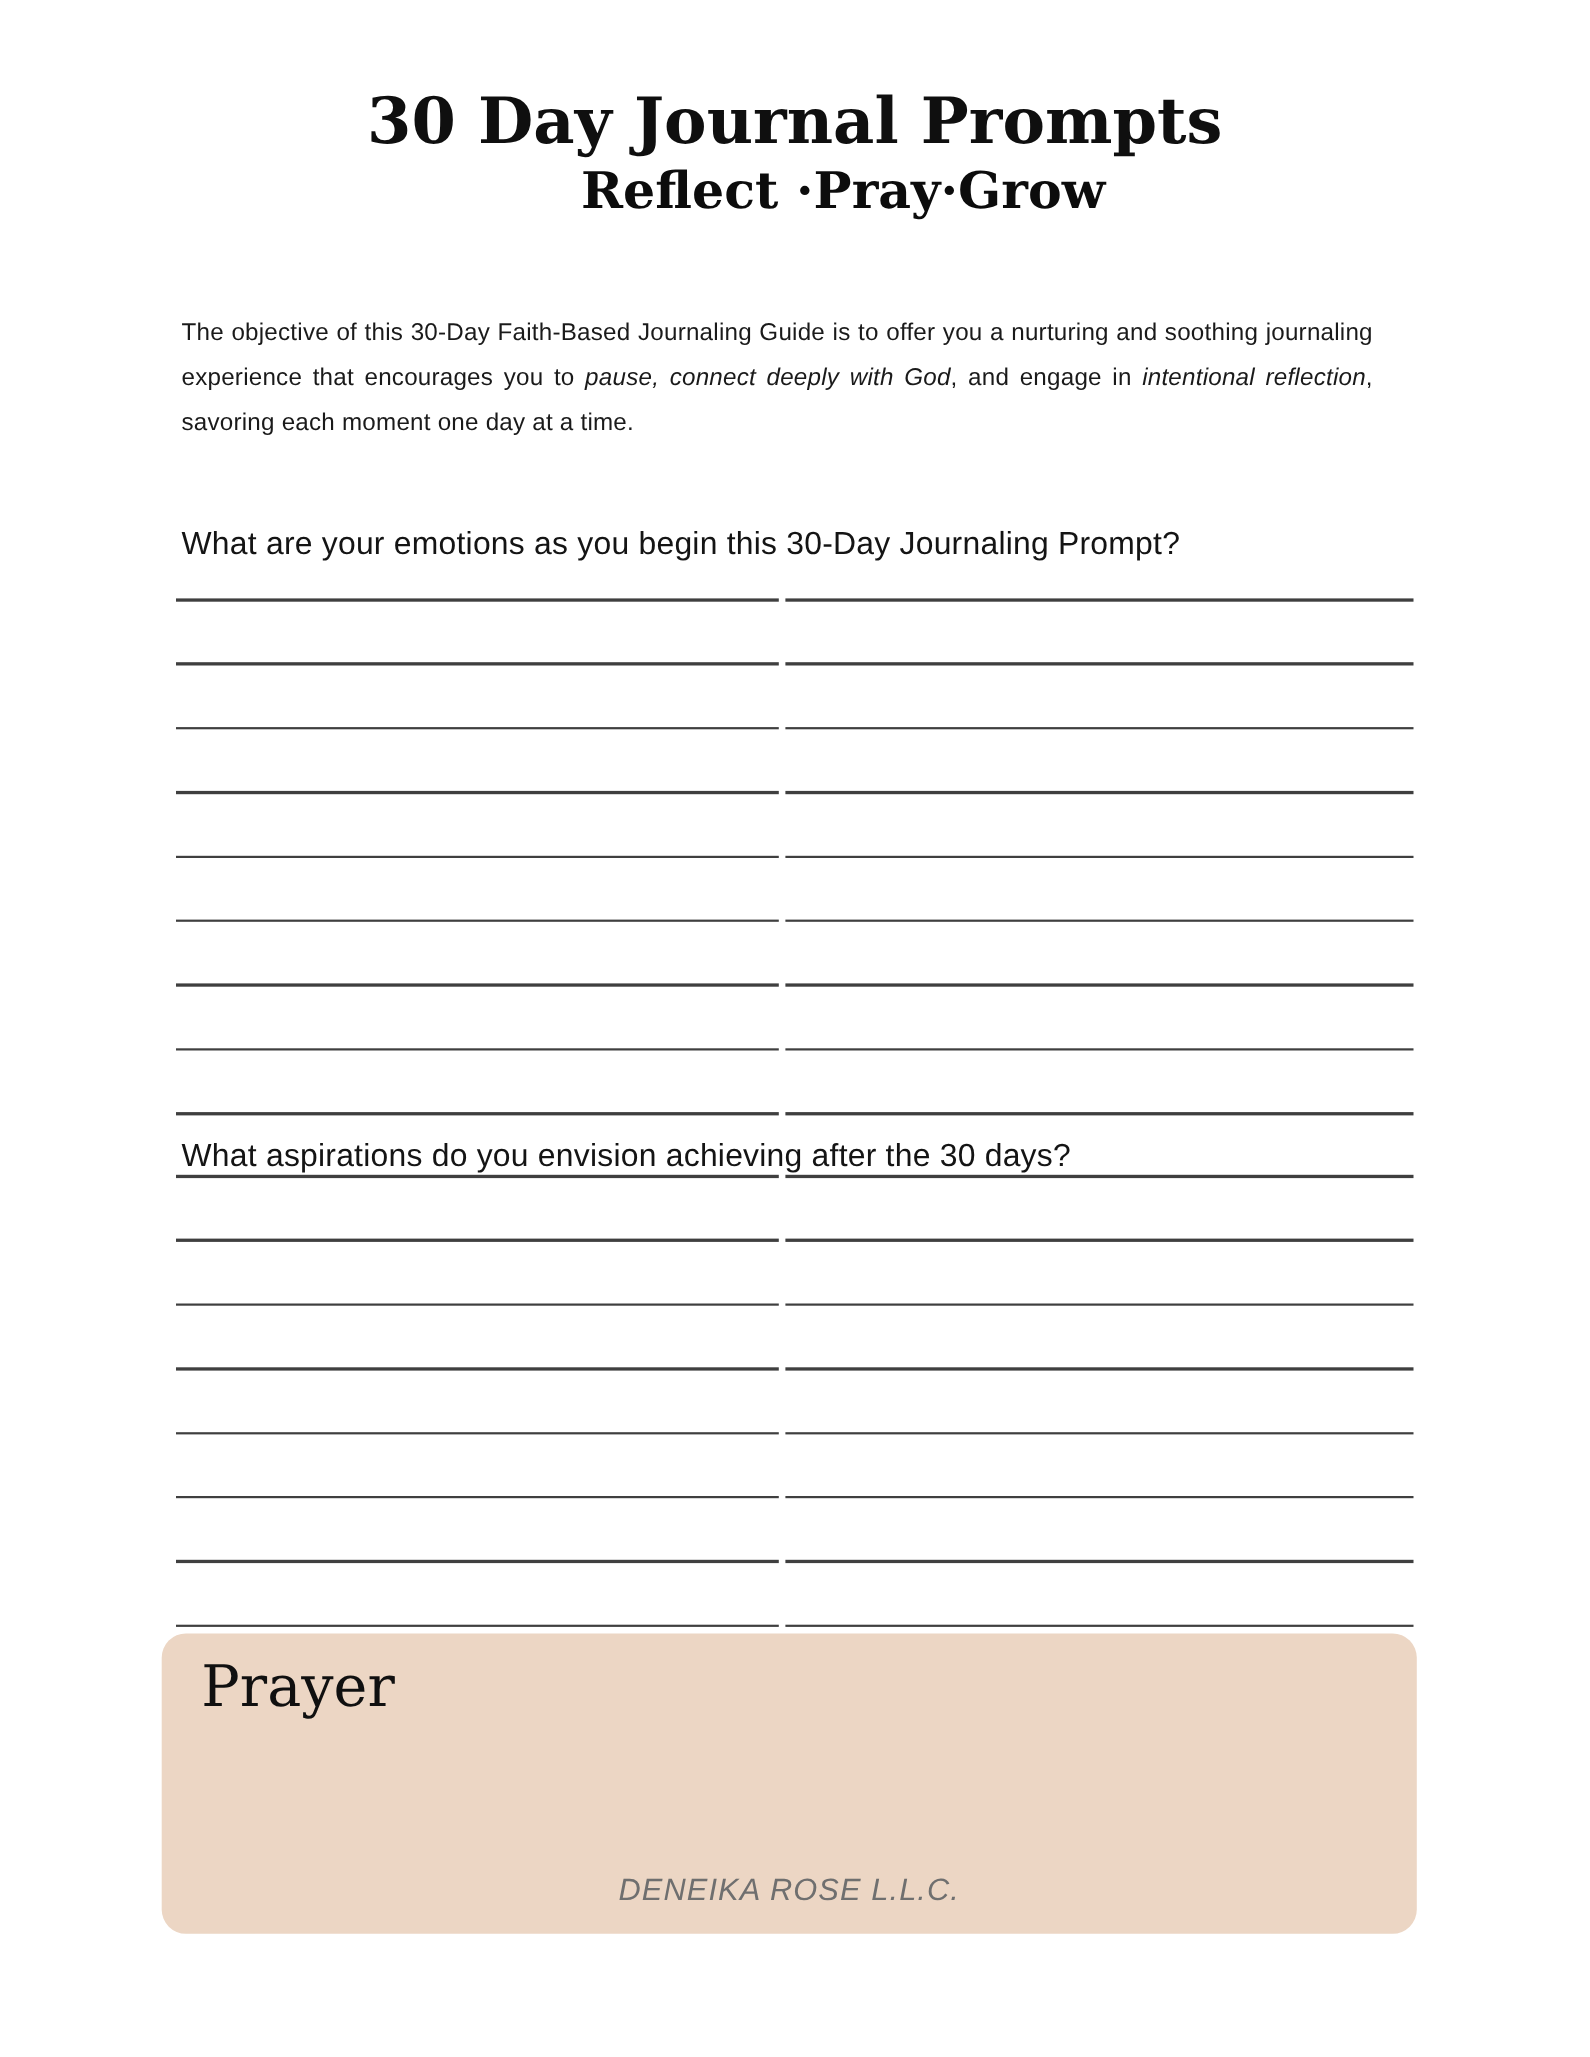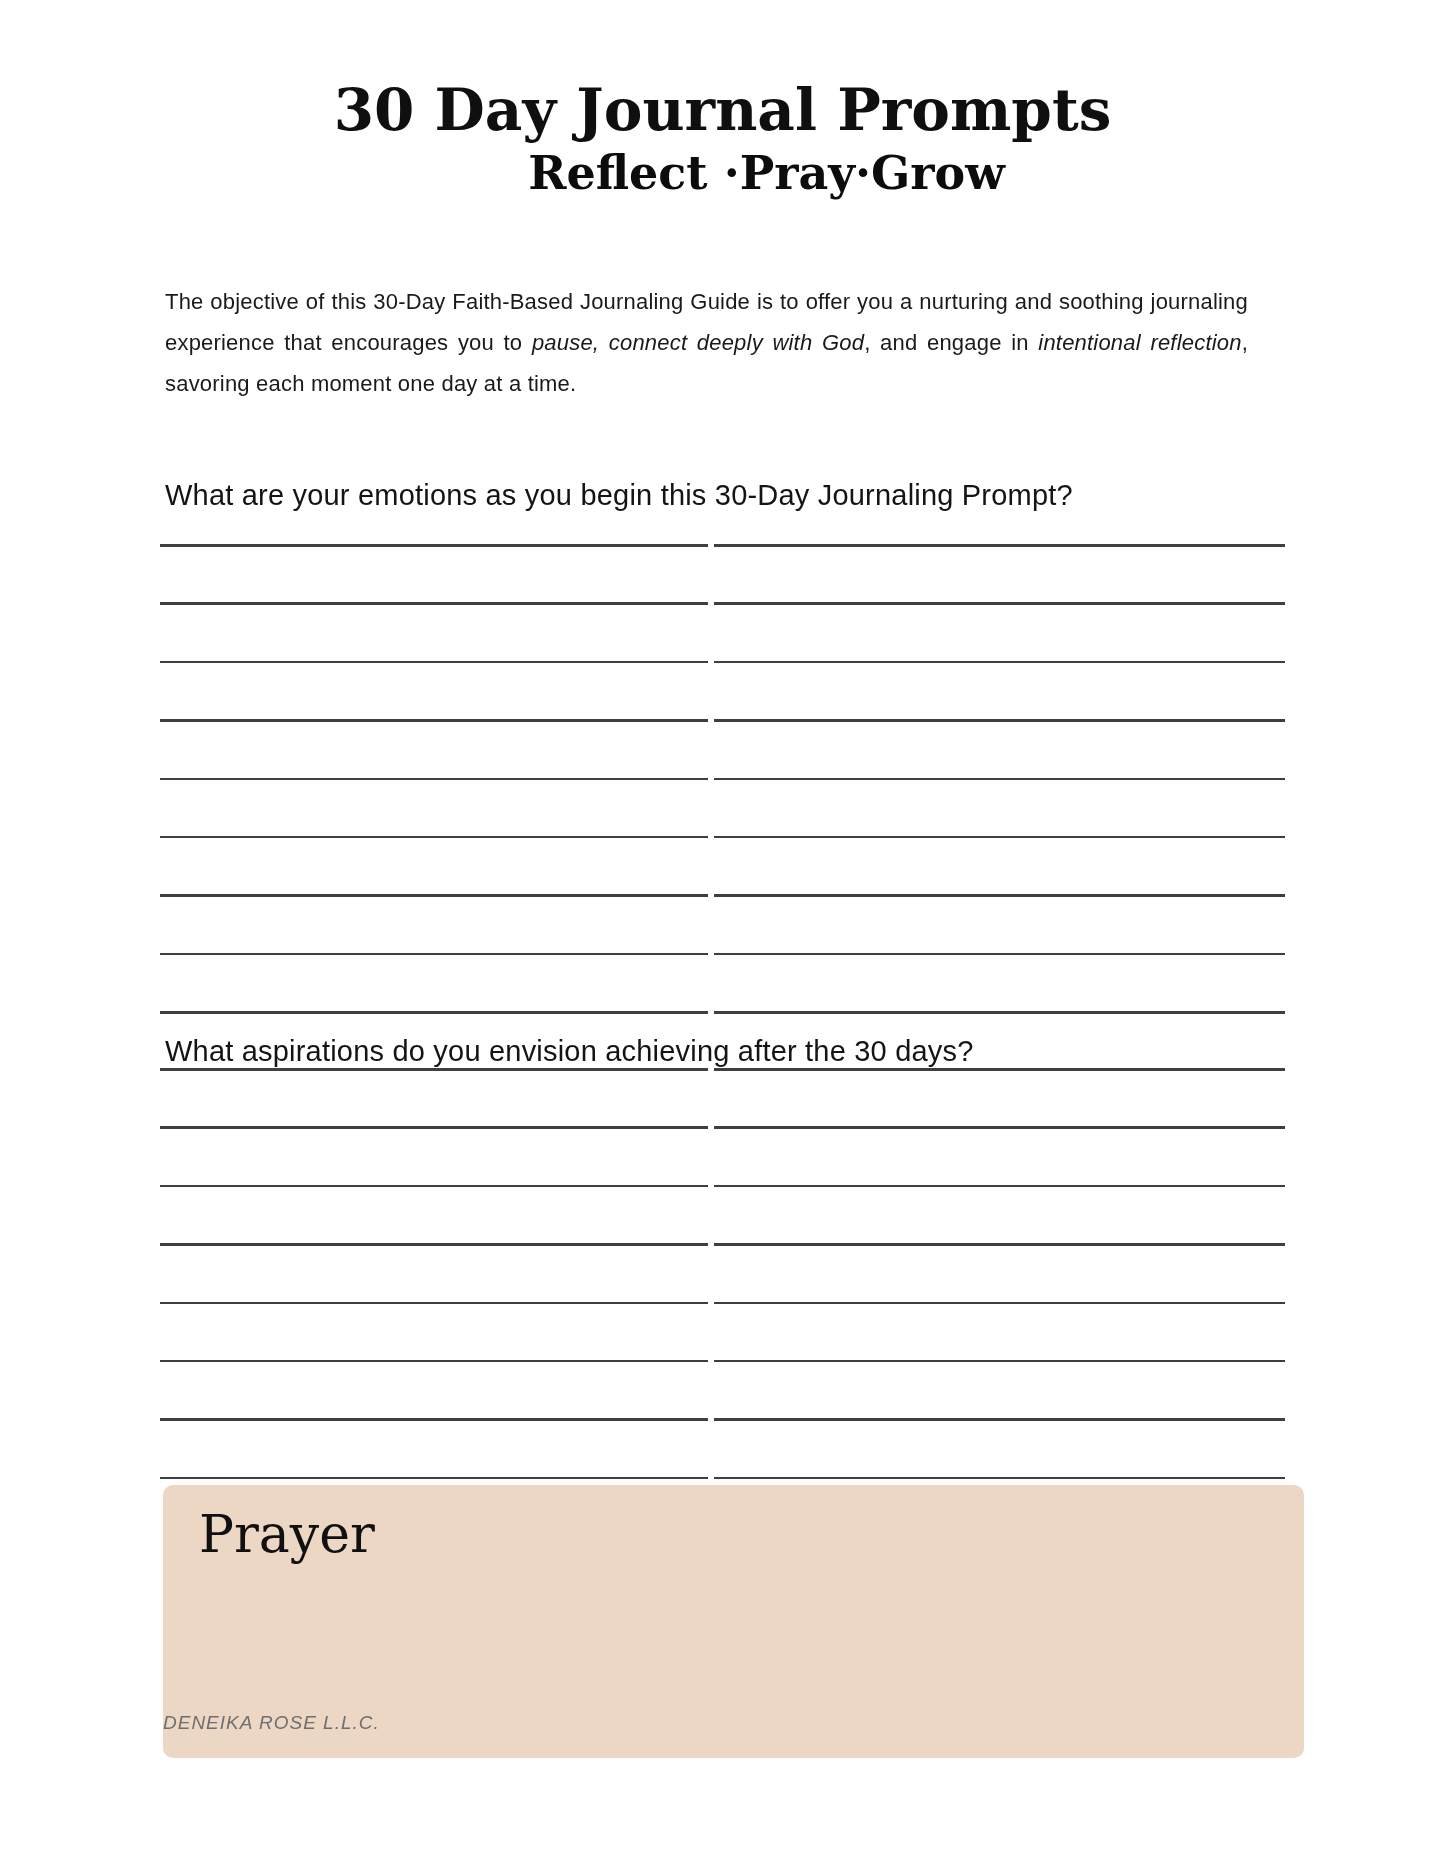--- a/index.html
+++ b/index.html
@@ -78,42 +78,42 @@
     background:var(--line-color,#3f3f3f);
   }
   .rule .seg-right{
     flex:1;
     height:2.5px;
     margin-left:6px;
     background:var(--line-color,#3f3f3f);
   }
   .prayer-box{
     position:absolute;
-    left:163px; top:1485px;
+    left:147px; top:1485px;
     width:1141px; height:273px;
     background:var(--box-color,#ecd6c4);
-    border-radius:10px;
+    border-radius:22px;
   }
   .prayer-title{
     position:absolute;
     left:36px; top:18px;
     font-family:"DejaVu Serif",serif;
     font-weight:500;
     font-size:52px;
     line-height:62px;
     color:#101010;
     margin:0;
   }
   .brand-footer{
     position:absolute;
     left:0; bottom:24px;
     width:100%;
-    text-align:left;
+    text-align:center;
     font-style:italic;
-    font-size:19px;
+    font-size:28px;
     letter-spacing:1px;
     color:var(--footer-color,#6f6f6f);
   }
 </style>
 </head>
 <body>
 
 <div class="page">
 
   <h1 class="title">30 Day Journal Prompts</h1>

